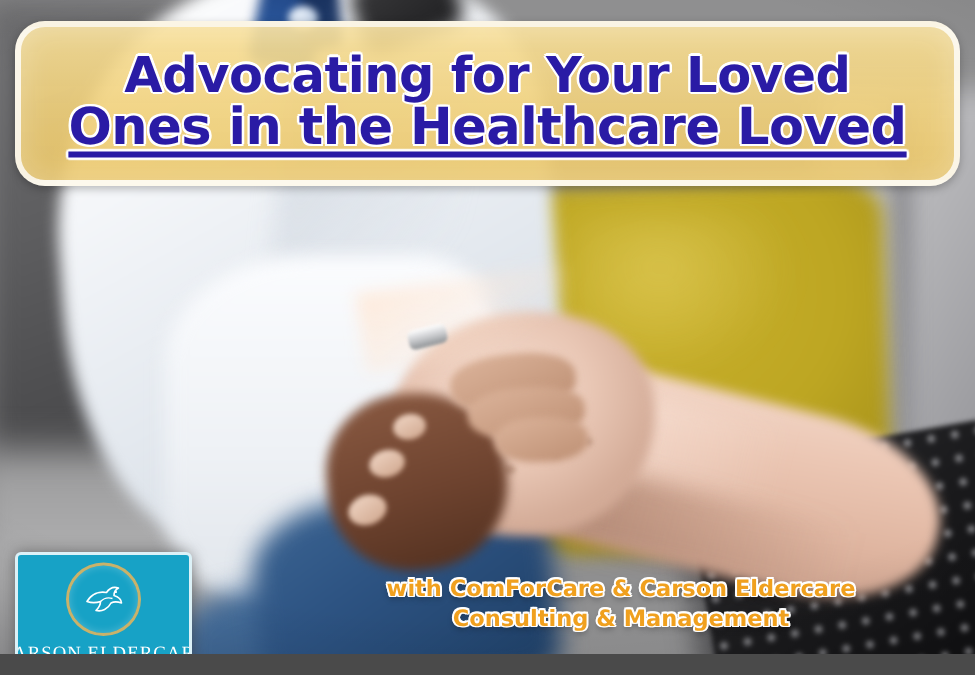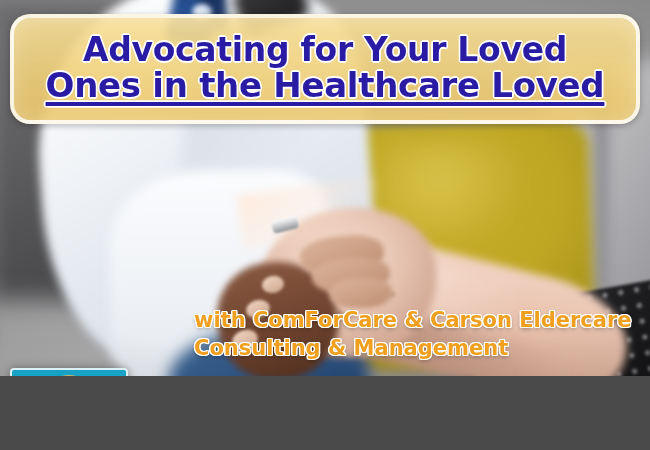--- a/index.html
+++ b/index.html
@@ -1,21 +1,21 @@
 <!DOCTYPE html>
 <html><head>
 <meta charset="utf-8">
 <style>
   html,body{margin:0;padding:0;}
   body{
     width:650px;height:450px;overflow:hidden;
     font-family:"Liberation Sans", sans-serif;
     background:#4a4a4a;
   }
-  .stage{position:relative;width:650px;height:376px;overflow:hidden;}
+  .stage{position:relative;width:650px;height:436px;overflow:hidden;}
 
   
   .photo{position:absolute;inset:0;overflow:hidden;background:#8f8f90;}
 
   
   .bg-sofa-left{
     position:absolute;left:-10px;top:0;width:230px;height:360px;
     background:linear-gradient(160deg,#6f6f71 0%,#5d5d5f 38%,#4e4e50 62%,#3f3f41 100%);
     filter:blur(10px);
   }
@@ -216,24 +216,24 @@
   .title-line.u{
     text-decoration:underline;
     text-decoration-thickness:4px;
     text-underline-offset:5px;
     font-size:34px;
   }
 
   
   .caption{
     position:absolute;right:16px;bottom:14px;width:440px;
-    text-align:left;
+    text-align:center;
     font-family:"DejaVu Sans", sans-serif;
     font-weight:bold;
-    font-size:21px;
+    font-size:15px;
     line-height:1.30;
     color:#f0a01e;
     text-shadow:
       1.3px 0 0 #fff, -1.3px 0 0 #fff, 0 1.3px 0 #fff, 0 -1.3px 0 #fff,
       1px 1px 0 #fff, -1px 1px 0 #fff, 1px -1px 0 #fff, -1px -1px 0 #fff,
       0 2px 4px rgba(0,0,0,.35);
     white-space:nowrap;
   }
 
   

